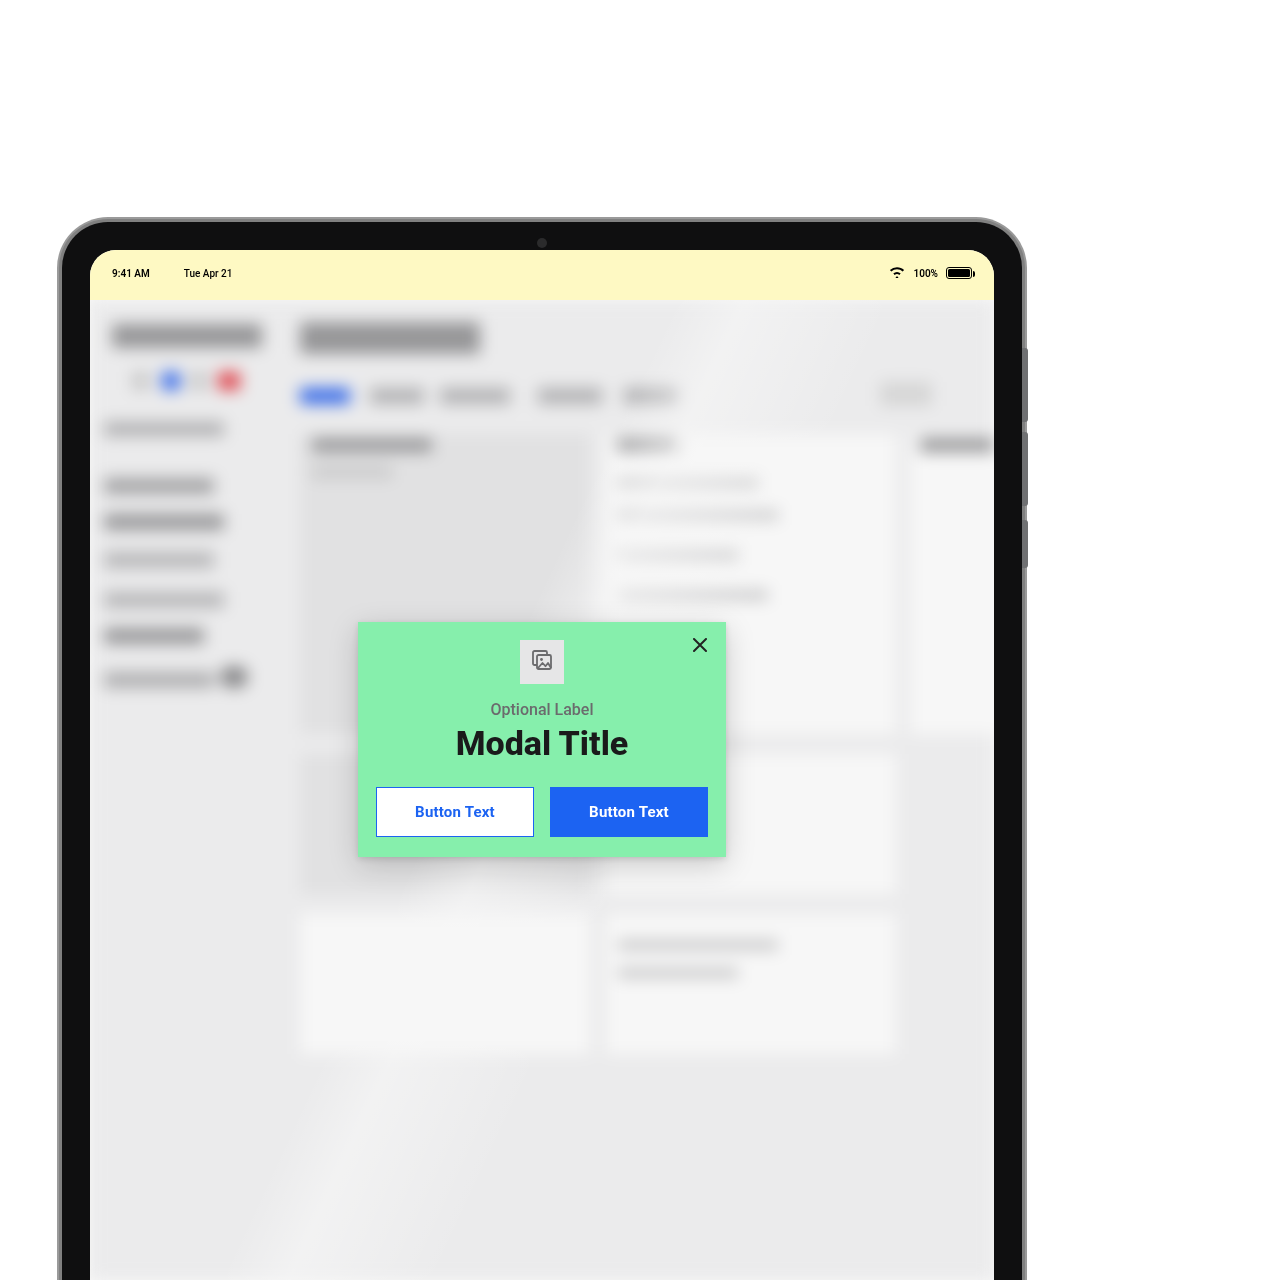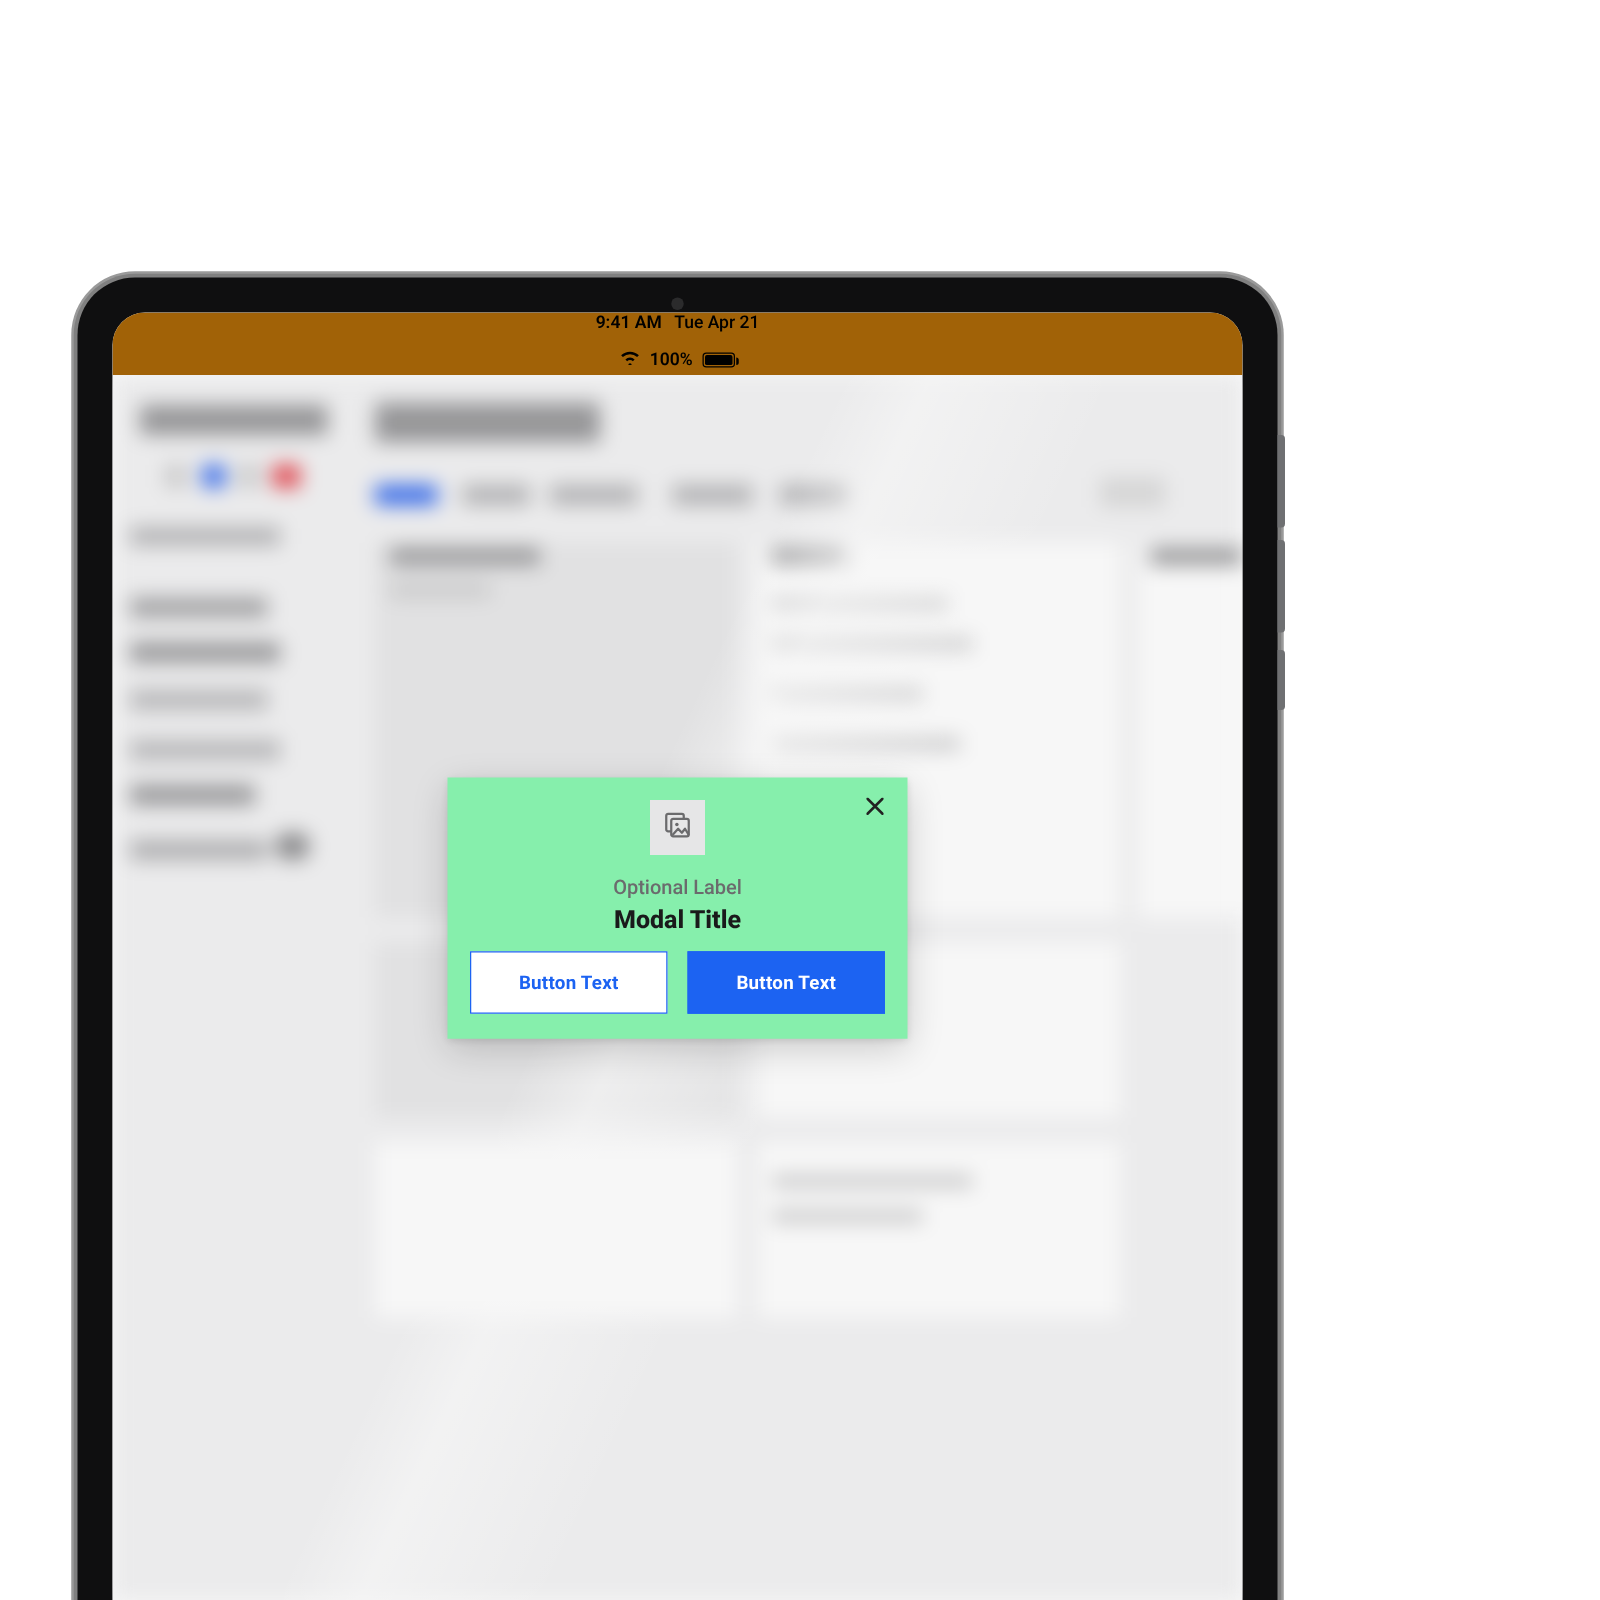--- a/index.html
+++ b/index.html
@@ -41,30 +41,29 @@
     overflow: hidden;
   }
 
   
   .statusbar {
     height: 50px;
     display: flex;
     align-items: center;
     justify-content: space-between;
     padding: 0 22px 4px 22px;
-    font-size: 14px;
+    font-size: 10px;
     font-weight: 600;
     color: #000;
-    background: #a16207;
+    background: #fef9c3;
     position: relative;
     z-index: 4;
-    flex-direction: column;
   }
   .statusbar .left { display: flex; gap: 10px; align-items: baseline; }
-  .statusbar .date { font-weight: 500; }
+  .statusbar .date { font-weight: 500; margin-left: 24px; }
   .statusbar .right { display: flex; gap: 8px; align-items: center; }
   .battery {
     width: 26px; height: 12px;
     border: 1.5px solid #000; border-radius: 3px;
     position: relative;
   }
   .battery::after {
     content: ""; position: absolute; right: -4px; top: 3px;
     width: 2.5px; height: 6px; background: #000; border-radius: 0 2px 2px 0;
   }
@@ -113,22 +112,22 @@
     margin: 0 auto 16px auto;
     background: #e6e6e7;
     display: flex; align-items: center; justify-content: center;
     color: #6b6b6d;
   }
   .modal .label {
     color: #6b6b6d; font-size: 16px; font-weight: 500;
     margin-bottom: 4px;
   }
   .modal .title {
-    font-size: 20px; font-weight: 800; color: #1a1a1b;
-    margin-bottom: 14px;
+    font-size: 34px; font-weight: 800; color: #1a1a1b;
+    margin-bottom: 24px;
   }
   .modal .body {
     font-size: 16px; color: #3b3b3c; line-height: 1.4;
     margin-bottom: 22px;
     padding: 0 4px;
   }
   .modal .actions {
     display: flex; gap: 16px;
   }
   .modal .btn {

